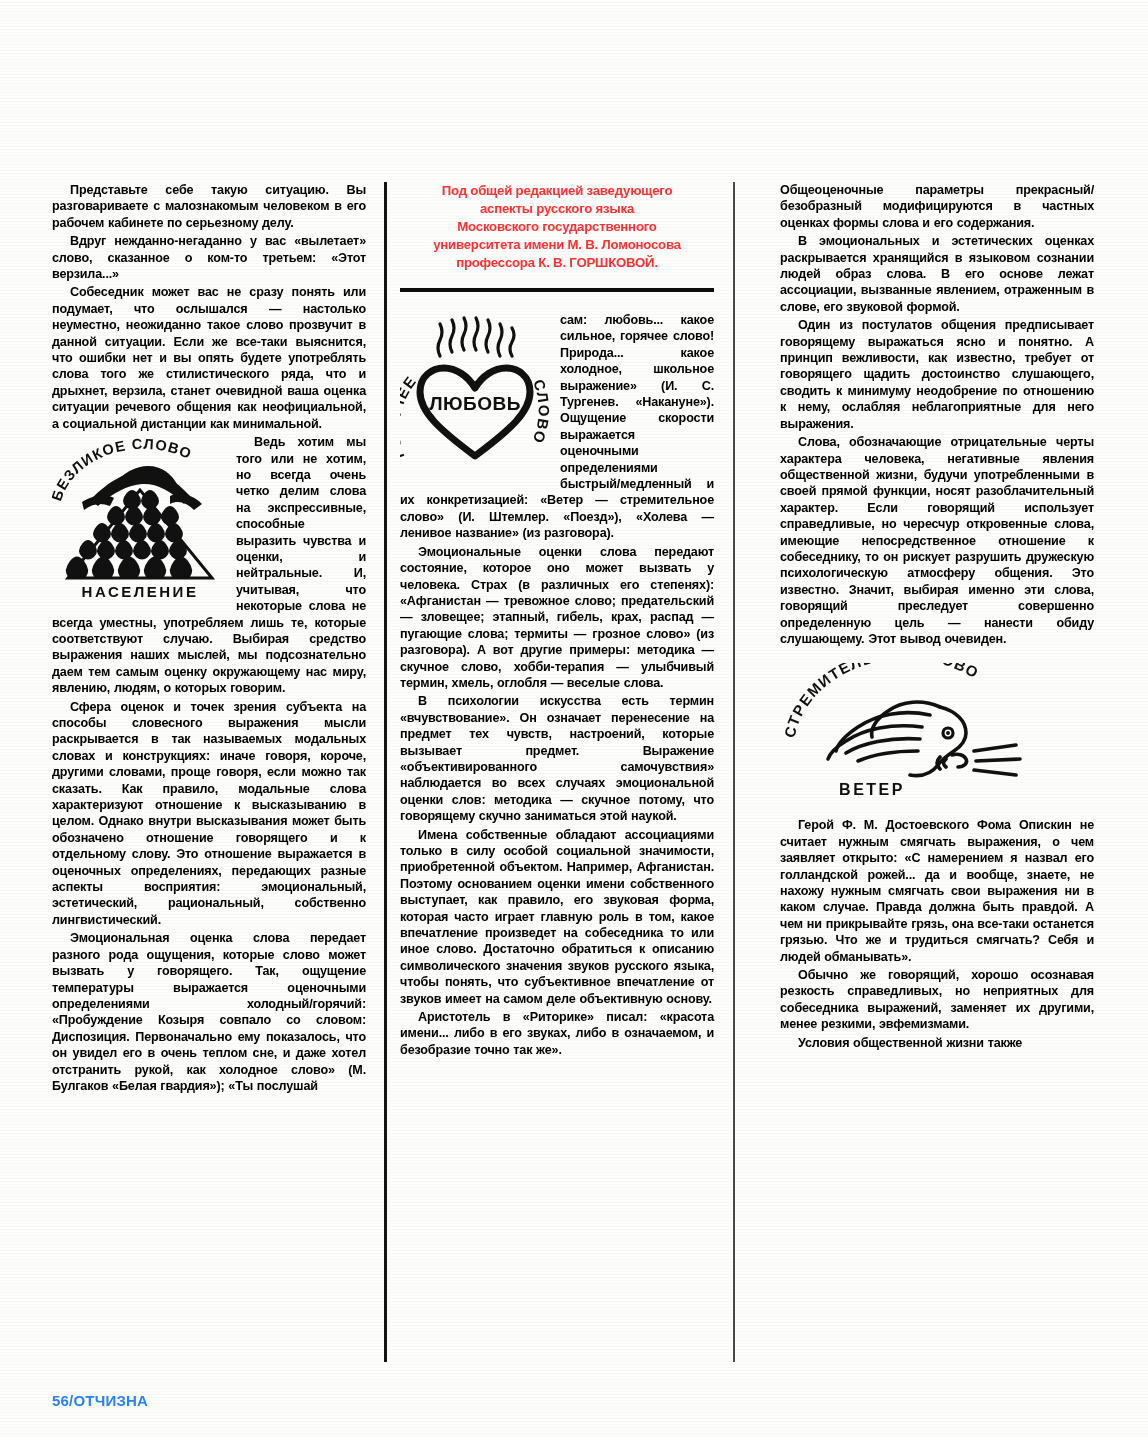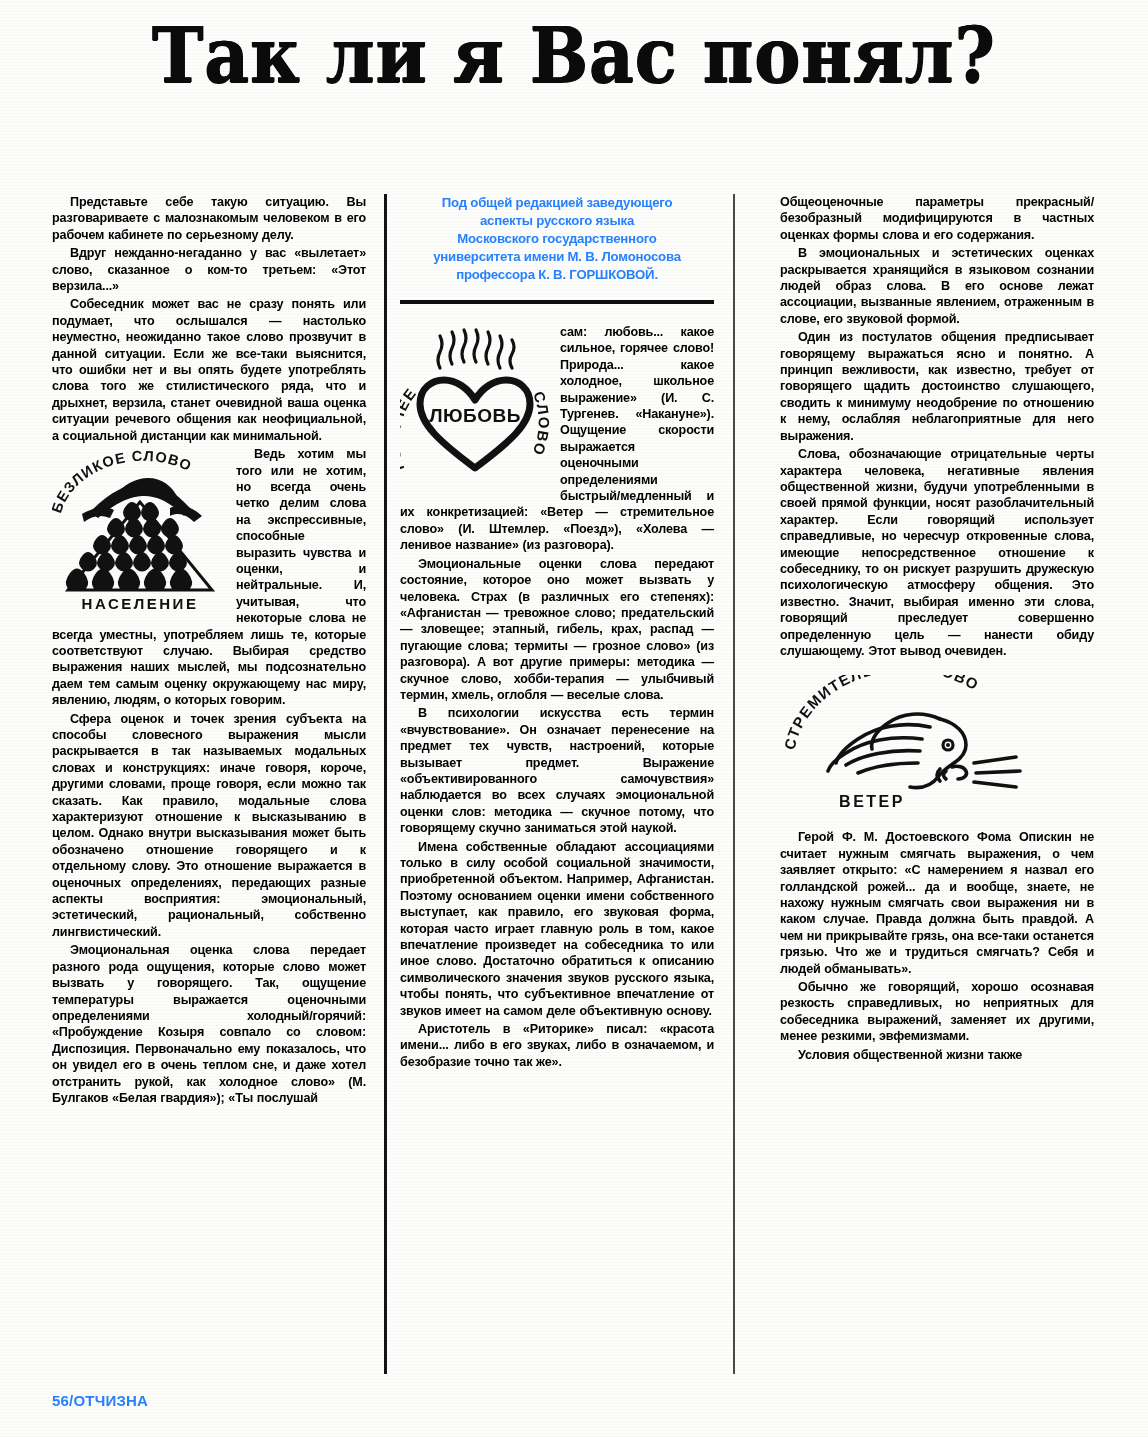--- a/index.html
+++ b/index.html
@@ -46,21 +46,21 @@
     color: #0b0b0b;
     white-space: nowrap;
     transform: scaleY(1.12);
     text-shadow: 0.6px 0 0 #0b0b0b, -0.6px 0 0 #0b0b0b, 0 0.5px 0 #0b0b0b;
   }
 
   
   .columns {
     position: absolute;
     left: 52px;
-    top: 194px;
+    top: 182px;
     width: 1044px;
     height: 1180px;
   }
   .col {
     position: absolute;
     top: 0;
     width: 314px;
     height: 1180px;
   }
   .col-1 { left: 0; }
@@ -94,21 +94,21 @@
   }
   p.body-text.noindent { text-indent: 0; }
 
   
   .standfirst {
     margin: 0;
     font-size: 13.2px;
     line-height: 18px;
     font-weight: 700;
     text-align: center;
-    color: #3b82f6;
+    color: #ef4444;
     letter-spacing: -0.2px;
     filter: contrast(1.3);
   }
   .hrule {
     margin: 16px 0 20px 0;
     height: 4px;
     background: #0d0d0d;
     width: 100%;
   }
 
@@ -153,23 +153,20 @@
     background-image:
       repeating-linear-gradient(0deg, rgba(0,0,0,0.35) 0 1px, rgba(0,0,0,0) 1px 3px);
     mix-blend-mode: multiply;
   }
 </style>
 </head>
 <body>
 
 <div class="page">
 
-  <div class="headline-band">
-    <div class="headline">Так ли я Вас понял?</div>
-  </div>
 
   <div class="columns">
 
     <div class="vrule vrule-1"></div>
     <div class="vrule vrule-2"></div>
 
     <div class="col col-1">
 
       <p class="body-text">Представьте себе такую ситуацию. Вы разговариваете с малознакомым человеком в его рабочем кабинете по серьезному делу.</p>
       <p class="body-text">Вдруг нежданно-негаданно у вас «вылетает» слово, сказанное о ком-то третьем: «Этот верзила...»</p>

